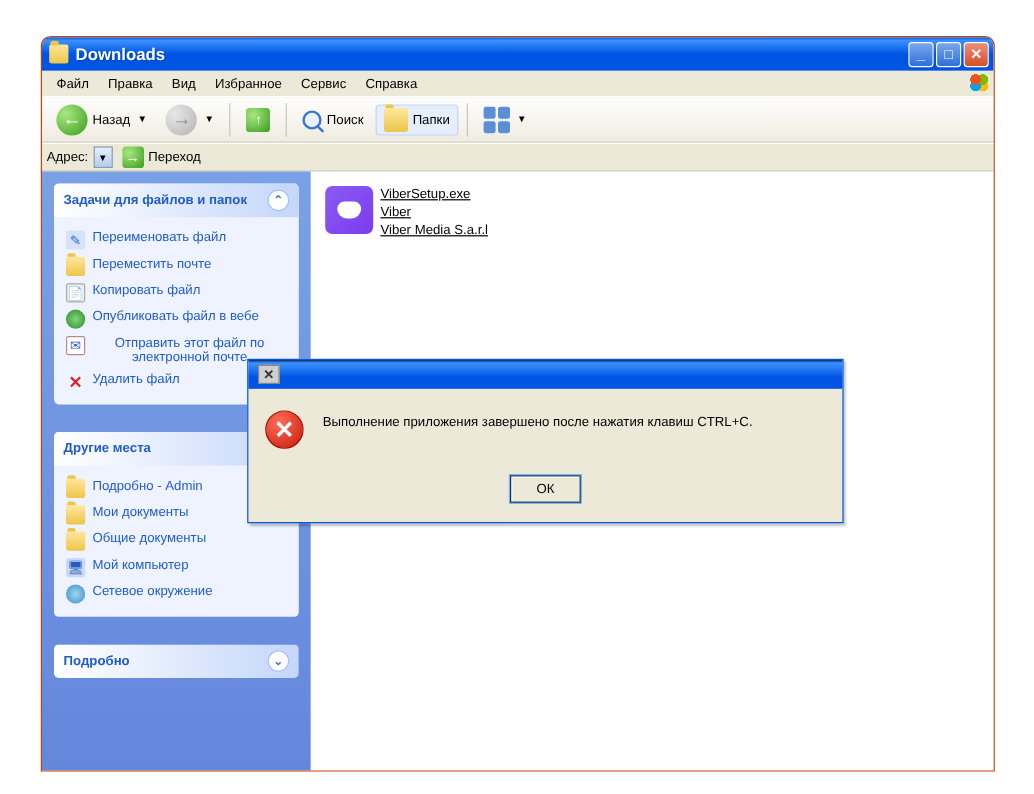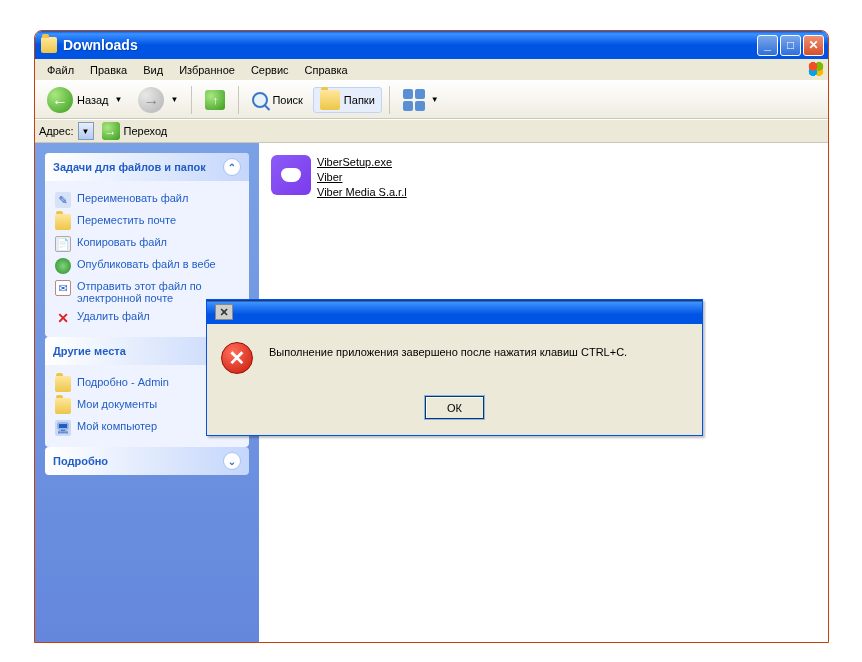--- a/index.html
+++ b/index.html
@@ -172,22 +172,23 @@
     }
     .sidebar {
       width: 224px;
       background: linear-gradient(to bottom, #7aa1e6 0%, #6487dc 100%);
       padding: 10px;
       overflow-y: auto;
     }
     .panel {
       background: #eff3ff;
       border-radius: 4px;
-      margin-bottom: 0;
+      margin-bottom: 23px;
       overflow: hidden;
+      text-align: center;
     }
     .panel-header {
       background: linear-gradient(to right, #fff, #c4d6fb);
       padding: 5px 8px;
       font-weight: bold;
       color: #215dc6;
       font-size: 11px;
       display: flex;
       justify-content: space-between;
       align-items: center;
@@ -400,22 +401,30 @@
         <div class="panel-body">
           <div class="task-link">
             <span class="ti folder-ico-sm"></span>
             <span>Подробно - Admin</span>
           </div>
           <div class="task-link">
             <span class="ti folder-ico-sm"></span>
             <span>Мои документы</span>
           </div>
           <div class="task-link">
+            <span class="ti folder-ico-sm"></span>
+            <span>Общие документы</span>
+          </div>
+          <div class="task-link">
             <span class="ti" style="background:#cbdaf1;">🖥</span>
             <span>Мой компьютер</span>
+          </div>
+          <div class="task-link">
+            <span class="ti" style="background:radial-gradient(#9ed7f1,#3a8cc7);border-radius:50%;"></span>
+            <span>Сетевое окружение</span>
           </div>
         </div>
       </div>
 
       <div class="panel">
         <div class="panel-header">
           <span>Подробно</span>
           <span class="collapse">⌄</span>
         </div>
       </div>

